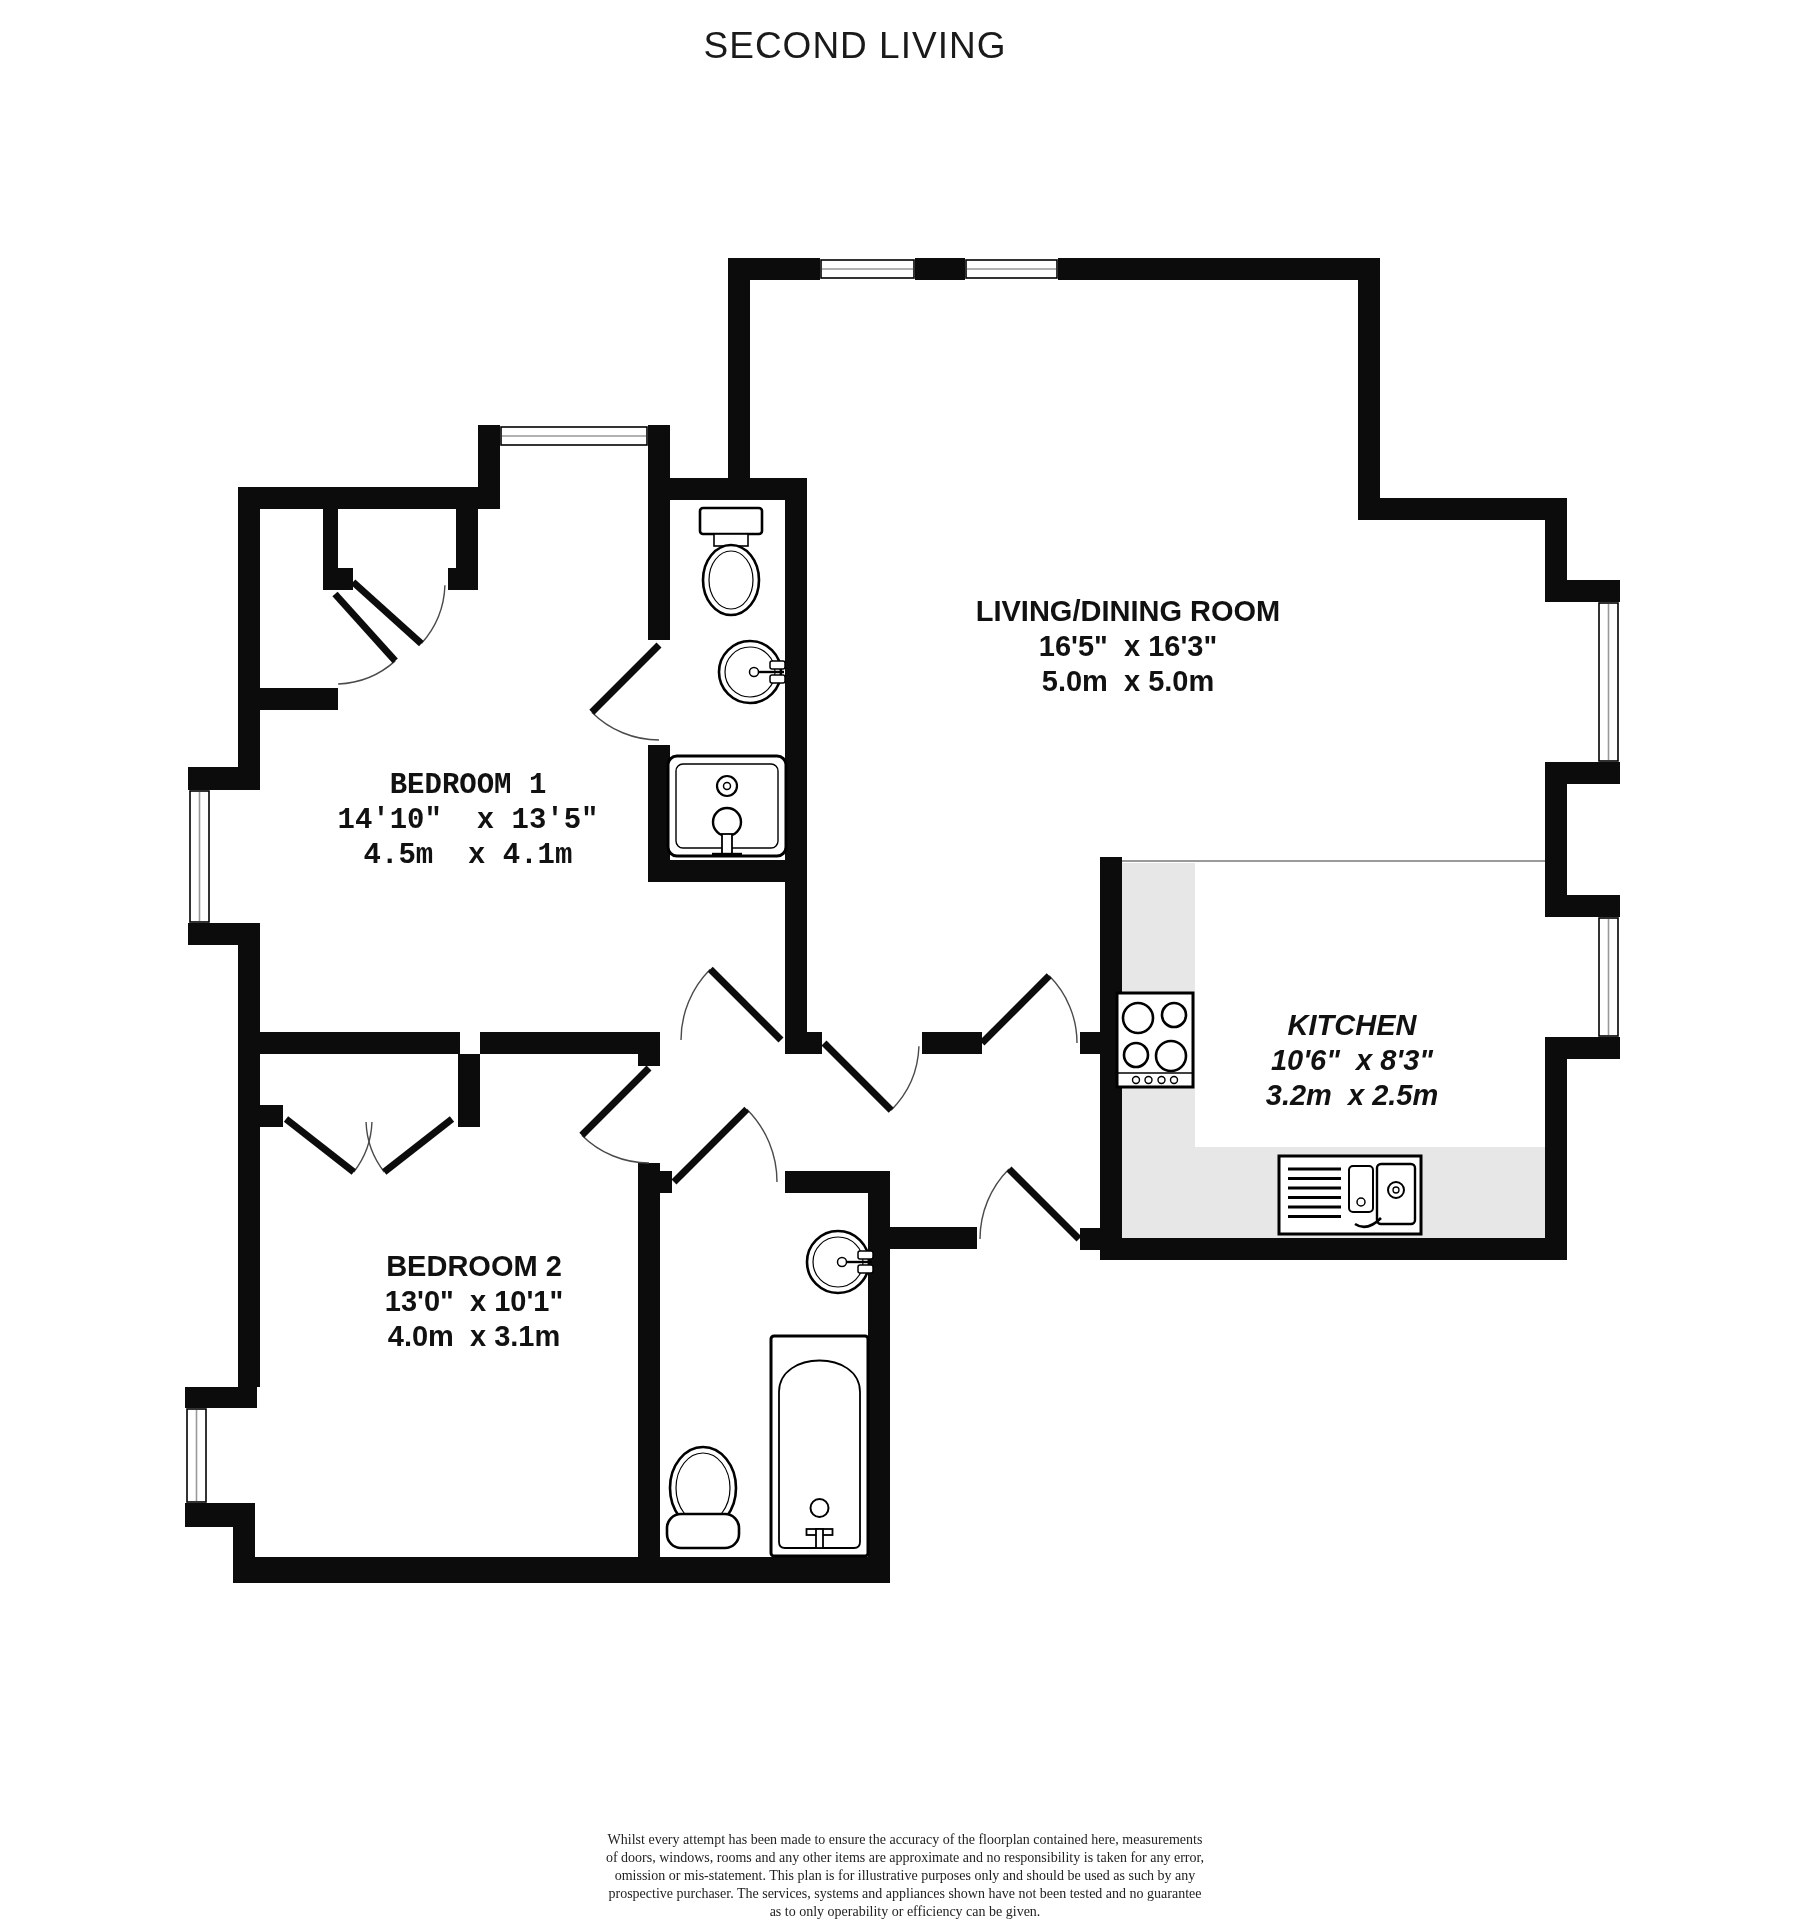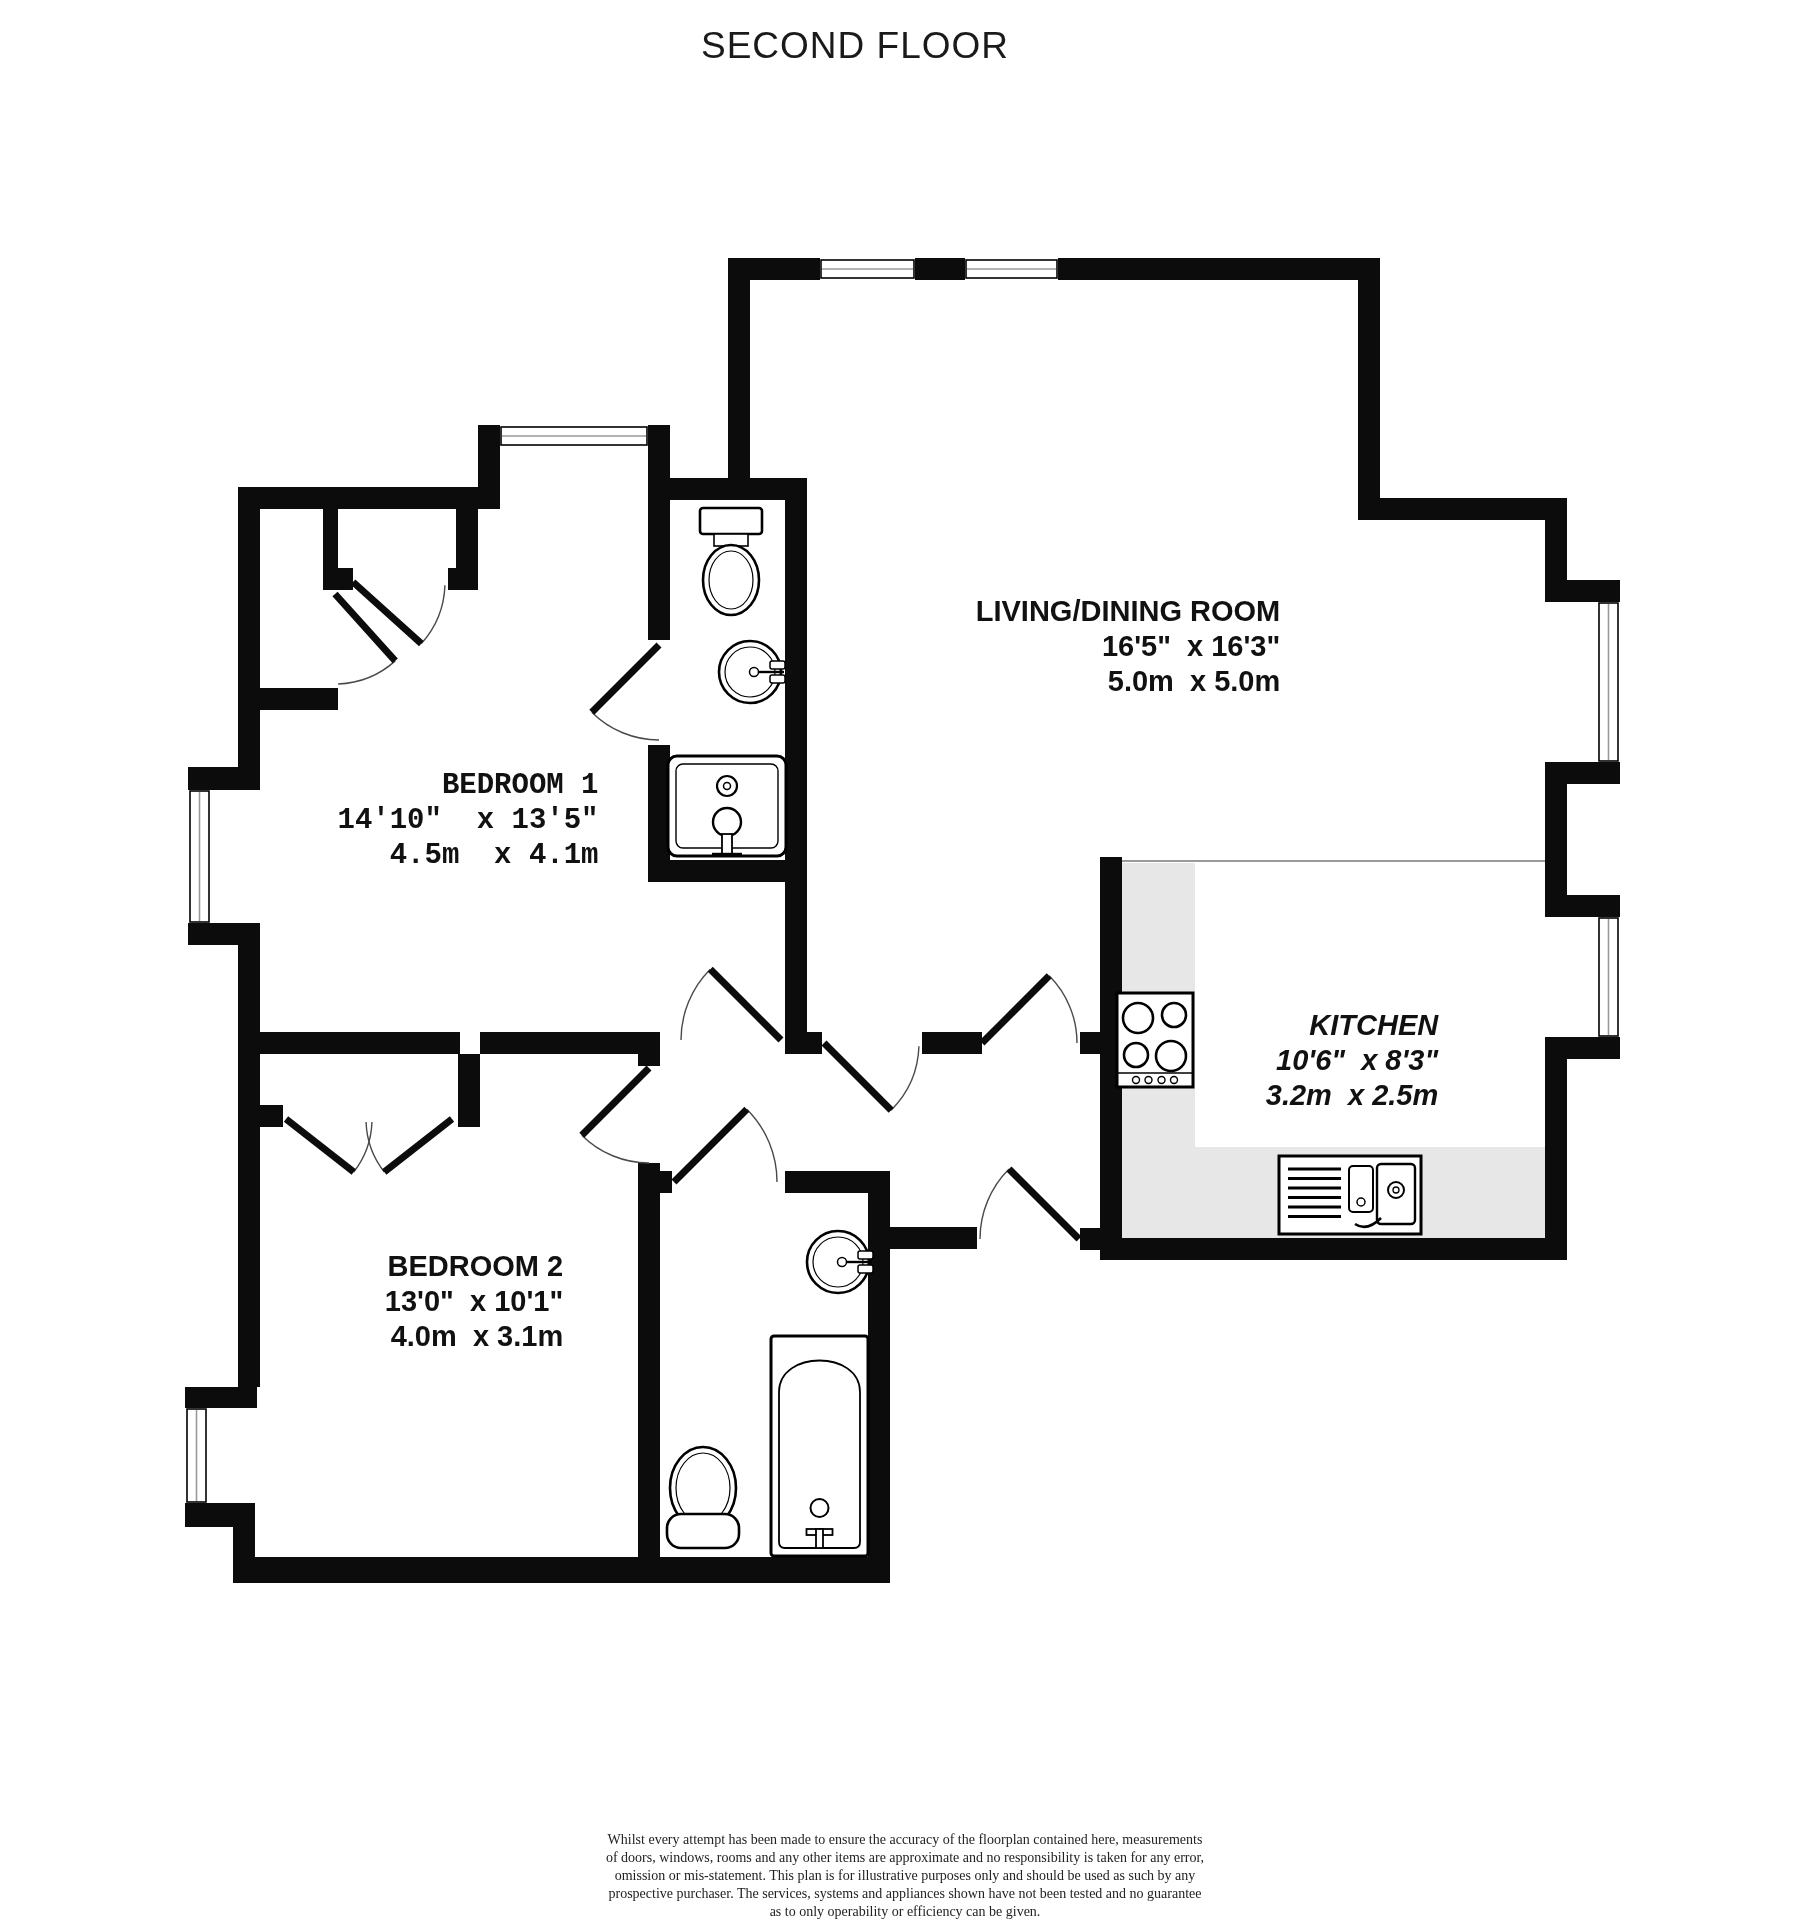--- a/index.html
+++ b/index.html
@@ -8,21 +8,21 @@
     font-family:"Liberation Sans",sans-serif;overflow:hidden;
   }
   #plan{position:absolute;left:0;top:0;}
   .page-title{
     position:absolute;transform:translateX(-50%);
     font-size:37px;line-height:44px;letter-spacing:1px;color:#1a1a1a;
     white-space:pre;
   }
   .room-label{
     position:absolute;transform:translateX(-50%);
-    text-align:right;font-weight:bold;font-size:29px;line-height:35px;
+    text-align:center;font-weight:bold;font-size:29px;line-height:35px;
     color:#111;
   }
   .room-label div{white-space:pre;}
   .disclaimer{
     position:absolute;transform:translateX(-50%);
     text-align:center;font-size:14px;line-height:18px;color:#222;font-family:Liberation Serif, serif;
   }
   .disclaimer div{white-space:pre;}
 </style>
 </head>
@@ -222,21 +222,21 @@
       <line x1="1288" y1="1216.5" x2="1341" y2="1216.5" stroke="#000000" stroke-width="3"></line>
       <rect fill="#fff" stroke="#000000" stroke-width="2" x="1349" y="1166" width="24" height="46" rx="4"></rect>
       <circle cx="1361" cy="1202" r="4" fill="none" stroke="#000000" stroke-width="1.5"></circle>
       <rect fill="#fff" stroke="#000000" stroke-width="2.4" x="1377" y="1164" width="38" height="60" rx="4"></rect>
       <circle cx="1396" cy="1190" r="8" fill="none" stroke="#000000" stroke-width="2"></circle>
       <circle cx="1396" cy="1190" r="3" fill="none" stroke="#000000" stroke-width="1.3"></circle>
       <path d="M 1355 1224 q 12 8 26 -6" fill="none" stroke="#000000" stroke-width="2.6"></path>
     </g>
   </svg>
 
-<div class="page-title" style="left:855px;top:24px;">SECOND FLOOR</div>
+<div class="page-title" style="left:855px;top:24px;">SECOND LIVING</div>
 
 <div class="room-label" style="left:1128px;top:594px;">
   <div>LIVING/DINING ROOM</div>
   <div>16'5"  x 16'3"</div>
   <div>5.0m  x 5.0m</div>
 </div>
 <div class="room-label" style="left:468px;top:768px;font-family:Liberation Mono, monospace;">
   <div>BEDROOM 1</div>
   <div>14'10"  x 13'5"</div>
   <div>4.5m  x 4.1m</div>

